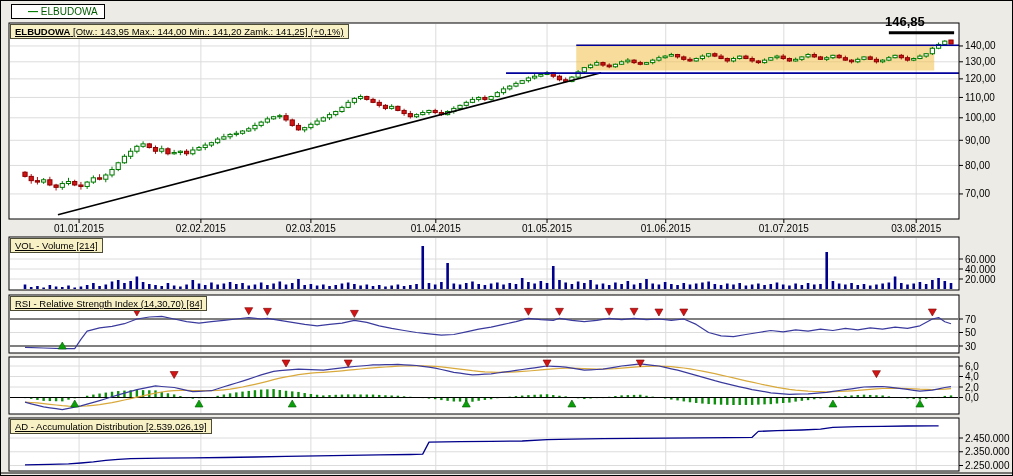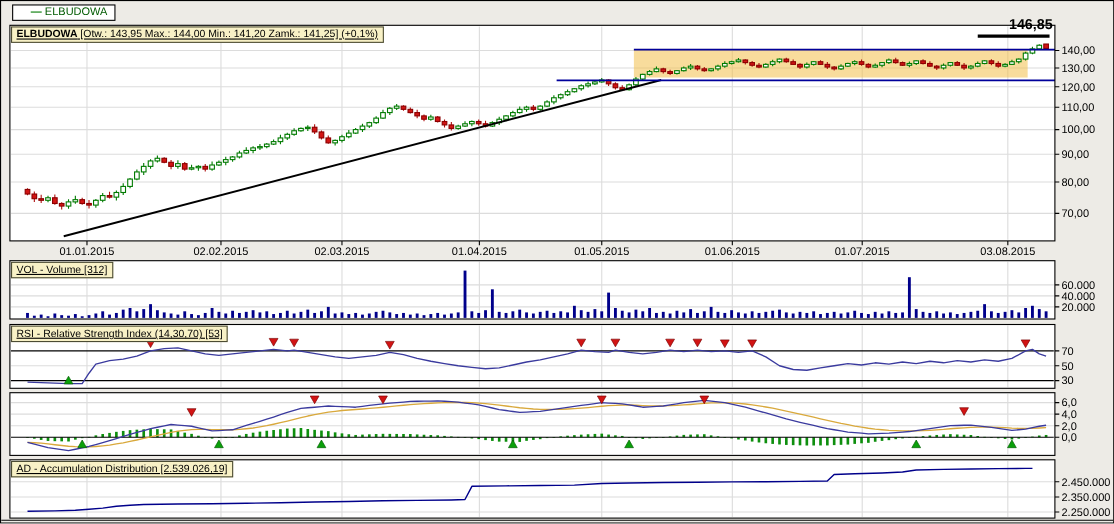--- a/index.html
+++ b/index.html
@@ -4,21 +4,21 @@
 <style>
   html,body{margin:0;padding:0;}
   body{font-family:"Liberation Sans",sans-serif;background:#BFBFBF;}
   #chart-root{position:relative;width:1013px;height:476px;background:#EDEBE6;border:1px solid #000;box-sizing:border-box;overflow:hidden;}
   #chart-svg{position:absolute;left:0;top:0;z-index:1;}
   #chart-svg text{font-family:"Liberation Sans",sans-serif;font-size:10px;fill:#000;}
   .hdr{position:absolute;z-index:3;background:#F8F1C6;border:1px solid #4c4c34;font-size:9.5px;line-height:13px;padding:0 4px;white-space:nowrap;color:#000;text-decoration:underline;}
   .hdr b{font-weight:bold;}
   #legend-box{position:absolute;left:10px;top:3px;z-index:3;background:#fff;border:1px solid #000;font-size:10px;line-height:13px;padding:0 6px 0 16px;color:#005A00;white-space:nowrap;}
   #legend-box .dash{font-weight:bold;color:#007A00;}
-  #target-label{position:absolute;left:884px;top:13px;width:72px;z-index:3;text-align:right;font-size:13px;font-weight:bold;color:#000;}
+  #target-label{position:absolute;left:884px;top:13px;width:72px;z-index:3;text-align:left;font-size:13px;font-weight:bold;color:#000;}
 </style>
 </head>
 <body>
 
 <div id="chart-root">
   <svg id="chart-svg" width="1013" height="476" viewBox="0 0 1013 476">
       <rect x="8" y="22" width="950" height="196" fill="#FFFFFF"></rect>
       <rect x="8" y="236" width="950" height="53" fill="#FFFFFF"></rect>
       <rect x="8" y="294" width="950" height="58" fill="#FFFFFF"></rect>
       <rect x="8" y="356" width="950" height="57" fill="#FFFFFF"></rect>
@@ -783,18 +783,18 @@
       <text x="915.2023200000001" y="231" text-anchor="middle">03.08.2015</text>
       <line x1="0" y1="472" x2="1013" y2="472" stroke="#000" stroke-width="1"></line>
     </svg>
 
   <div id="legend-box">
     <span class="dash">—</span>
     <span>ELBUDOWA</span>
   </div>
 
   <div class="hdr" style="left:9px;top:23px;"><b>ELBUDOWA</b><span> [Otw.: 143,95 Max.: 144,00 Min.: 141,20 Zamk.: 141,25] (+0,1%)</span></div>
-  <div class="hdr" style="left:9px;top:237px;">VOL - Volume [312]</div>
-  <div class="hdr" style="left:9px;top:295px;">RSI - Relative Strength Index (14,30,70) [53]</div>
+  <div class="hdr" style="left:9px;top:237px;">VOL - Volume [214]</div>
+  <div class="hdr" style="left:9px;top:295px;">RSI - Relative Strength Index (14,30,70) [84]</div>
   <div class="hdr" style="left:9px;top:418px;">AD - Accumulation Distribution [2.539.026,19]</div>
 
   <div id="target-label">146,85</div>
 </div>
 
 </body></html>

